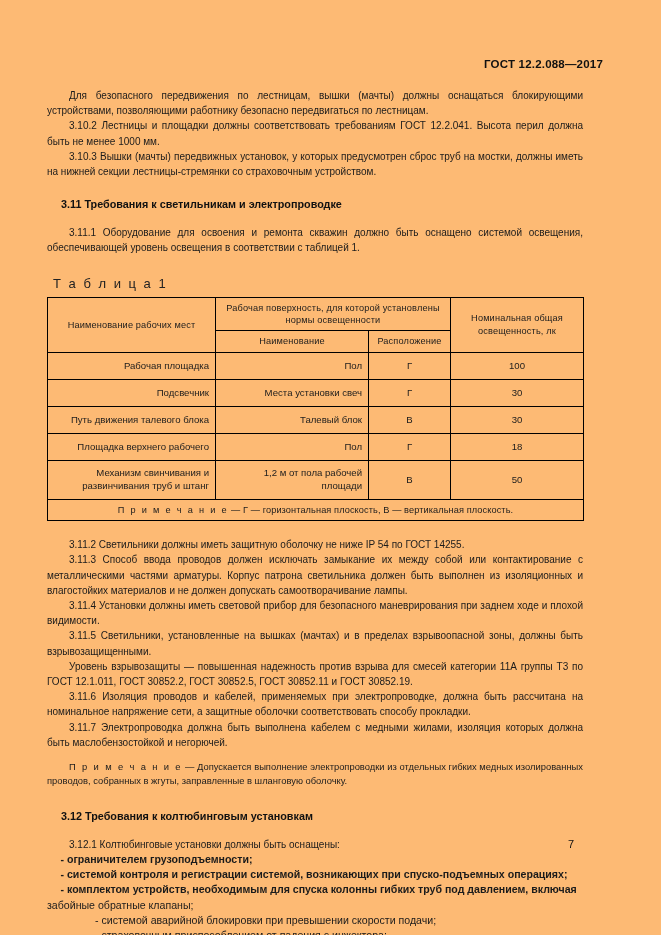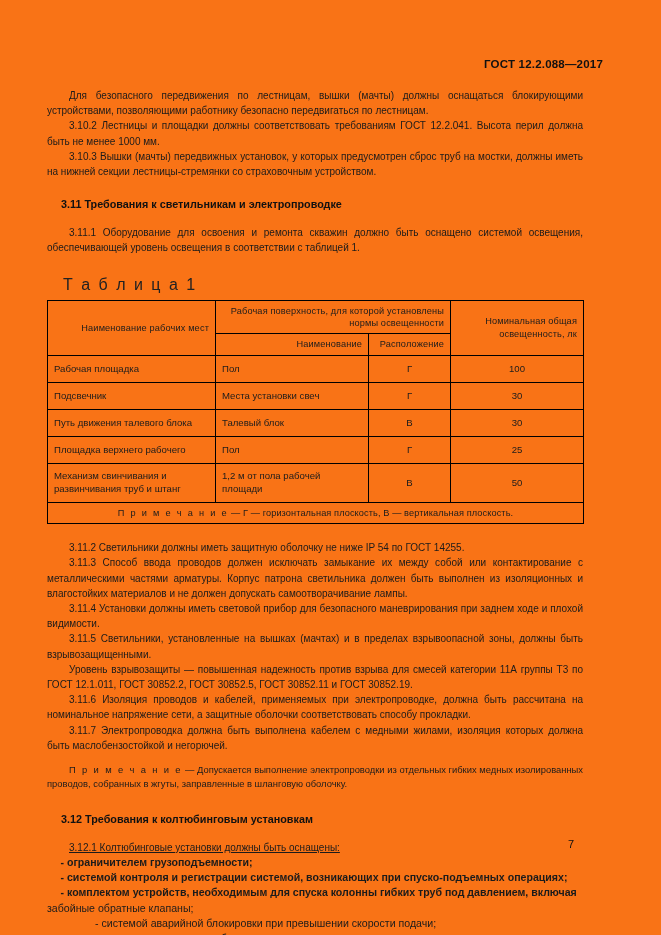--- a/index.html
+++ b/index.html
@@ -15,21 +15,21 @@
     font-family: "Liberation Sans", sans-serif;
     color: #1a1a1a;
     overflow: hidden;
   }
 
   .page {
     position: absolute;
     left: 0; top: 0;
     width: 661px;
     height: 935px;
-    background: #f97316;
+    background: #fdba74;
   }
 
   
   .doc-header {
     position: absolute;
     top: 58px;
     right: 58px;
     font-size: 11.5px;
     font-weight: bold;
     letter-spacing: 0.2px;
@@ -48,67 +48,67 @@
   p.para {
     margin: 0 0 0 0;
     font-size: 10px;
     line-height: 15.2px;
     text-align: justify;
     text-indent: 22px;
     color: #1b1b1b;
     -webkit-hyphens: manual;
     hyphens: manual;
   }
-  p.para.tight { line-height: 15.0px; text-decoration: underline; }
+  p.para.tight { line-height: 15.0px; }
 
   h3.section-head {
     margin: 0;
     font-size: 10.8px;
     font-weight: bold;
     line-height: 14px;
     color: #111;
     text-indent: 14px;
   }
   .gap-10 { height: 10px; }
   .gap-14 { height: 14px; }
   .gap-16 { height: 16px; }
   .gap-18 { height: 18px; }
   .gap-20 { height: 20px; }
   .gap-22 { height: 22px; }
 
   
   .table-caption {
-    font-size: 16px;
+    font-size: 13px;
     letter-spacing: 2.0px;
     color: #222;
-    margin: 0 0 6px 16px;
+    margin: 0 0 6px 6px;
   }
 
   table.norm-table {
     border-collapse: collapse;
     width: 536px;
     table-layout: fixed;
     border: 1.6px solid #000;
   }
   table.norm-table td,
   table.norm-table th {
     border: 0.9px solid #000;
     font-weight: normal;
     font-size: 9.2px;
     line-height: 12.4px;
     color: #1c1c1c;
     padding: 4px 6px;
     vertical-align: middle;
   }
   table.norm-table th {
+    text-align: center;
+    letter-spacing: 0.15px;
+  }
+  table.norm-table td.txt {
     text-align: right;
-    letter-spacing: 0.15px;
-  }
-  table.norm-table td.txt {
-    text-align: left;
     font-size: 9.6px;
   }
   table.norm-table td.ctr {
     text-align: center;
     font-size: 9.6px;
   }
   table.norm-table tr.data-row td { height: 18px; }
   table.norm-table tr.tall-row td { height: 30px; }
 
   td.note-cell {
@@ -214,21 +214,21 @@
         <tr class="data-row">
           <td class="txt">Путь движения талевого блока</td>
           <td class="txt">Талевый блок</td>
           <td class="ctr">В</td>
           <td class="ctr">30</td>
         </tr>
         <tr class="data-row">
           <td class="txt">Площадка верхнего рабочего</td>
           <td class="txt">Пол</td>
           <td class="ctr">Г</td>
-          <td class="ctr">25</td>
+          <td class="ctr">18</td>
         </tr>
         <tr class="tall-row">
           <td class="txt">Механизм свинчивания и развинчивания труб и штанг</td>
           <td class="txt">1,2 м от пола рабочей площади</td>
           <td class="ctr">В</td>
           <td class="ctr">50</td>
         </tr>
         <tr>
           <td class="note-cell" colspan="4"><span class="note-label">П р и м е ч а н и е</span><span> —  Г — горизонтальная плоскость, В — вертикальная плоскость.</span></td>
         </tr>

